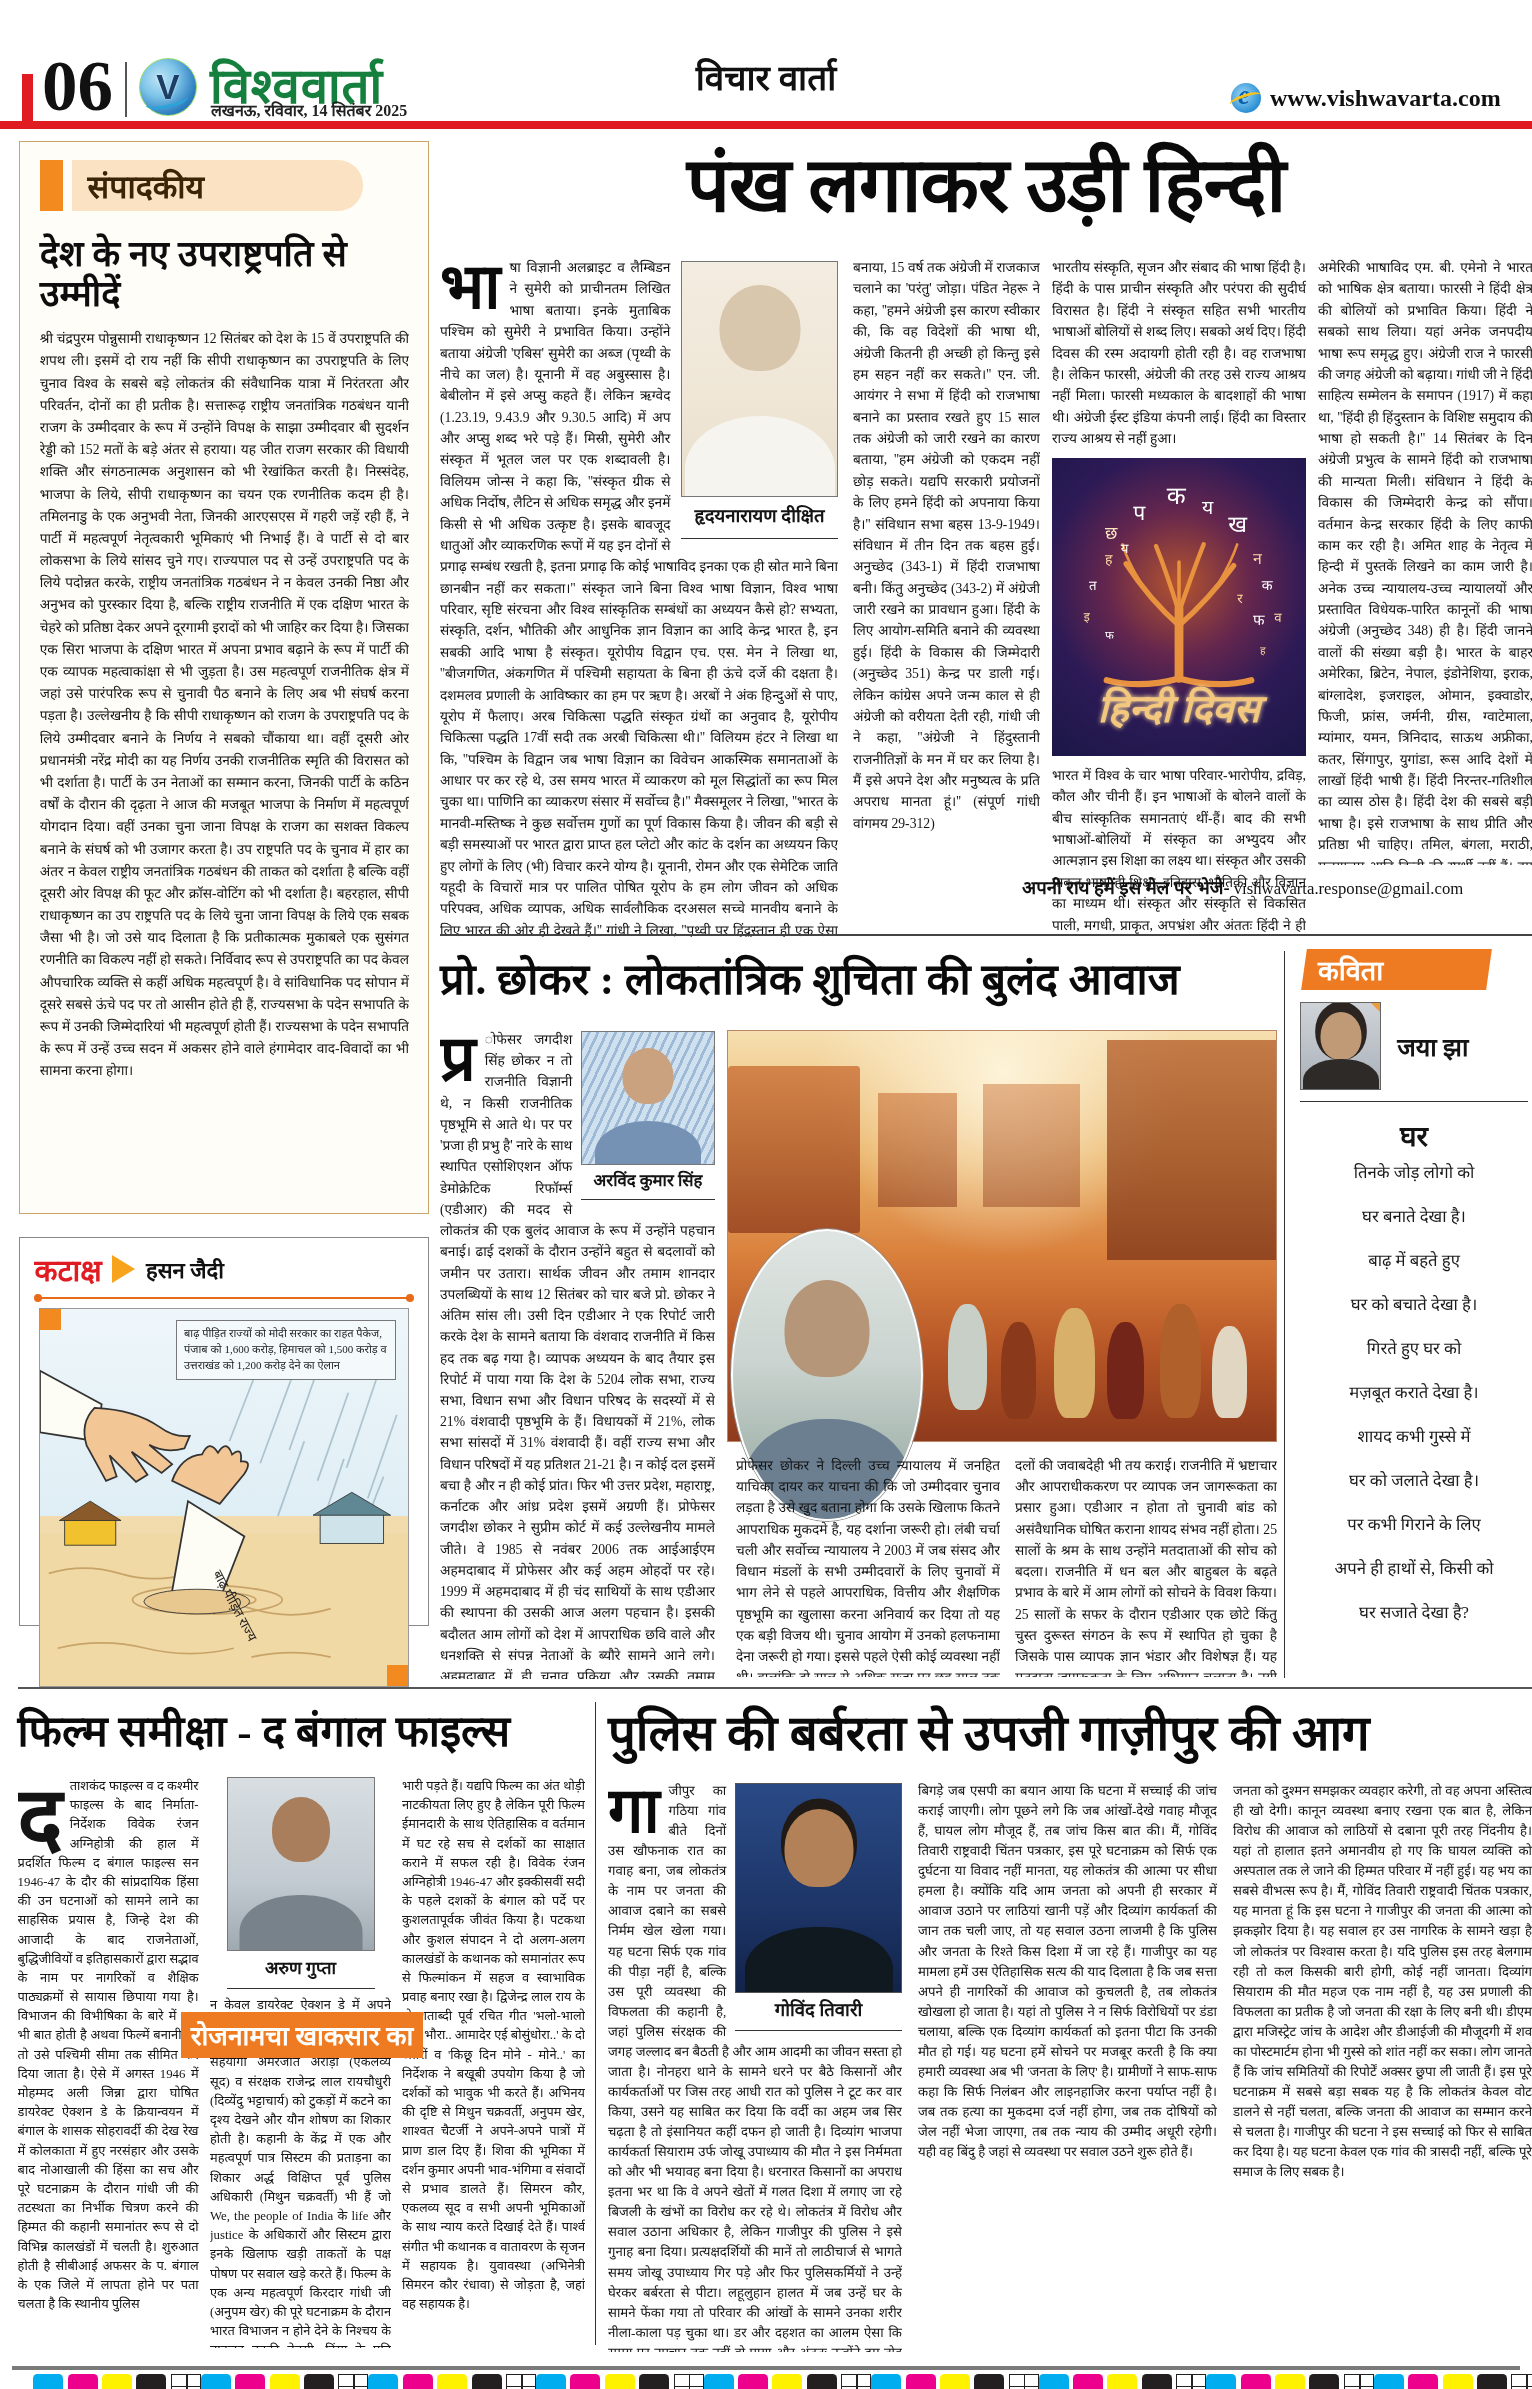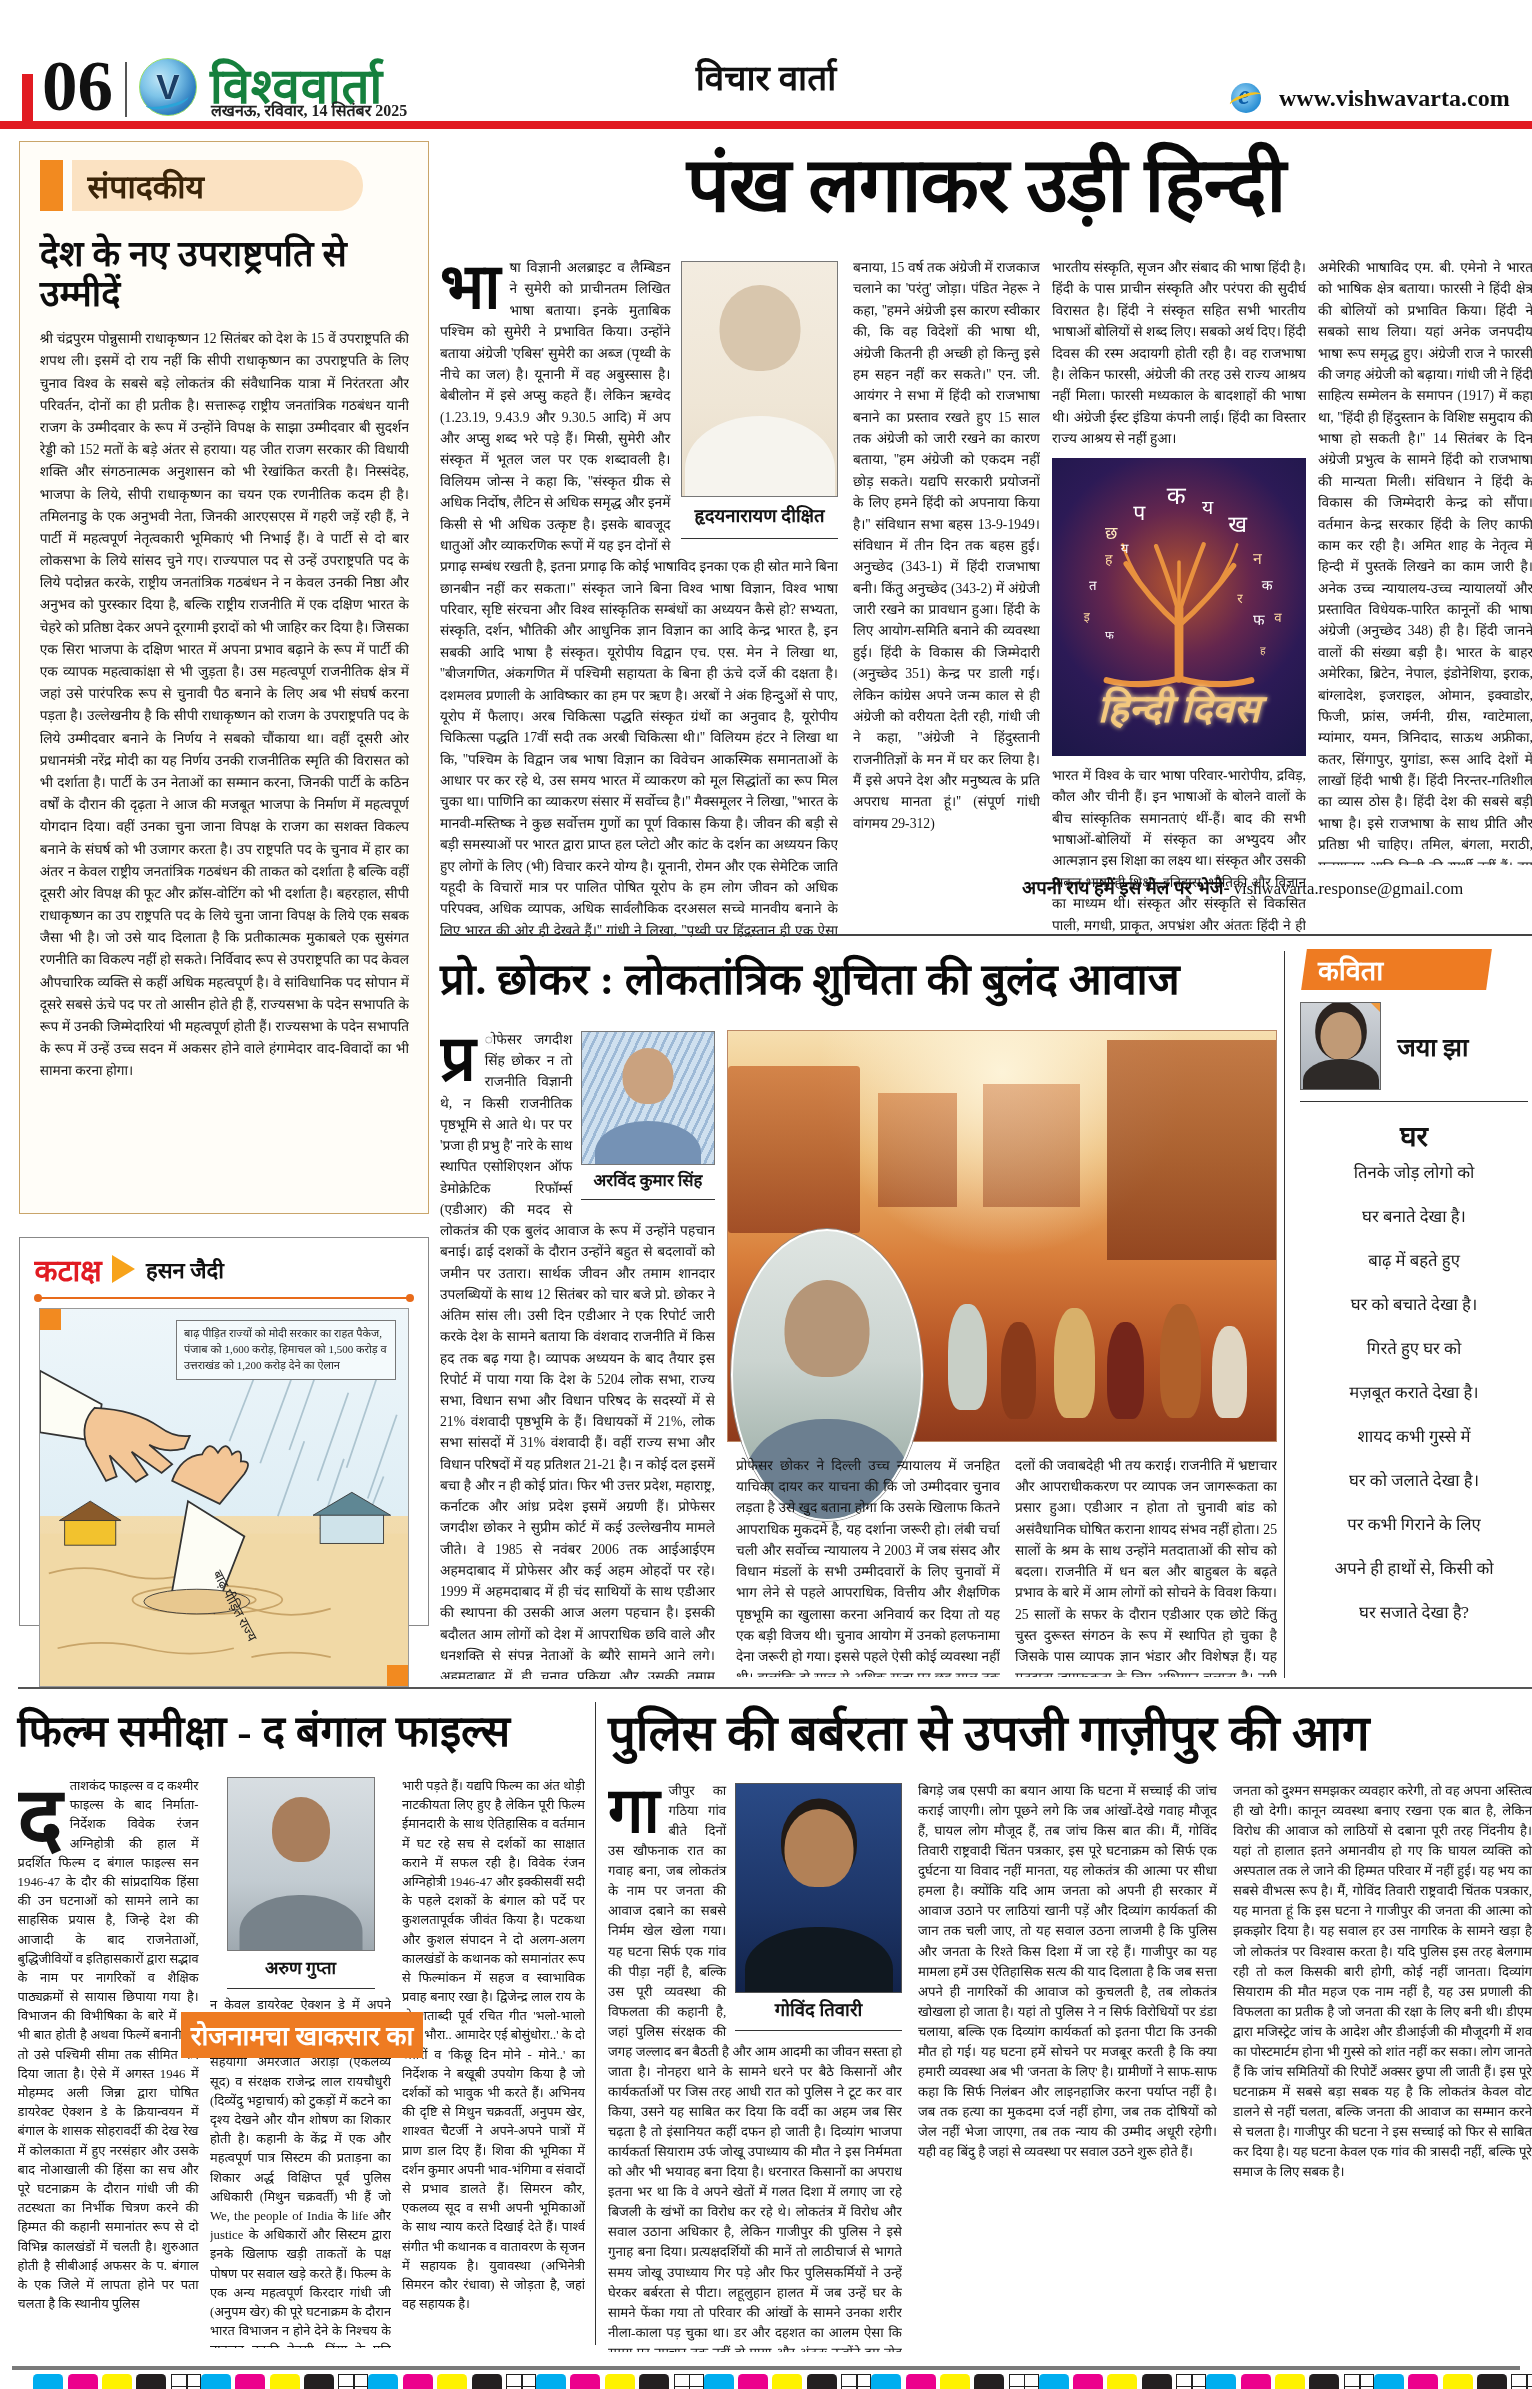--- a/index.html
+++ b/index.html
@@ -18,21 +18,21 @@
   .logo-globe{left:139px;top:58px;width:58px;height:58px;border-radius:50%;
     background:radial-gradient(circle at 35% 35%,#bfe6f7 0%,#7ec4e8 35%,#2f7fc1 70%,#1d5e9e 100%);
     border:1.8px solid #9adf6a;display:flex;align-items:center;justify-content:center;}
   .logo-globe::after{content:"";position:absolute;left:5.3px;bottom:7px;width:44px;height:12.3px;
     border-bottom:3.5px solid #2aa4d8;border-radius:50%;transform:rotate(-12deg);}
   .logo-v{font-family:"Liberation Sans",sans-serif;font-size:35px;font-weight:bold;color:#1b3f66;
     text-shadow:0 0 1.8px #fff;}
   #masthead-name{left:210px;top:51px;font-size:49px;font-weight:bold;color:#15803d;letter-spacing:0.9px;}
   #masthead-date{left:211px;top:99px;font-size:16px;font-weight:bold;color:#222;}
   #section-title{left:0;top:53px;width:1532px;text-align:center;font-size:35px;font-weight:bold;color:#101010;}
-  #site-wrap{left:1231px;top:83px;font-size:24px;font-weight:bold;color:#101010;display:flex;align-items:center;gap:18px;}
+  #site-wrap{left:1231px;top:83px;font-size:24px;font-weight:bold;color:#101010;display:flex;align-items:center;gap:9px;}
   .e-icon{display:inline-block;width:30px;height:30px;border-radius:50%;position:relative;
     background:radial-gradient(circle at 40% 40%,#9fd8f7,#2a8fd4 70%);}
   .e-icon::before{content:"e";position:absolute;left:7px;top:-3.5px;font:italic bold 26.4px "Liberation Serif",serif;color:#0c5ea8;}
   .e-icon::after{content:"";position:absolute;left:-1.8px;top:11.4px;width:33px;height:8.8px;
     border-top:3.5px solid #f7c21d;border-radius:50%;transform:rotate(-18deg);}
 
   
   #editorial{left:19.4px;top:141px;width:410px;height:1073px;border:0.9px solid #c9a56a;background:#fffdf8;padding:17.6px 19.4px;}
   .edit-kicker-row{display:flex;align-items:stretch;height:51px;margin-bottom:23px;}
   .edit-kicker-sq{width:23px;background:#f28a20;margin-right:8.8px;}

